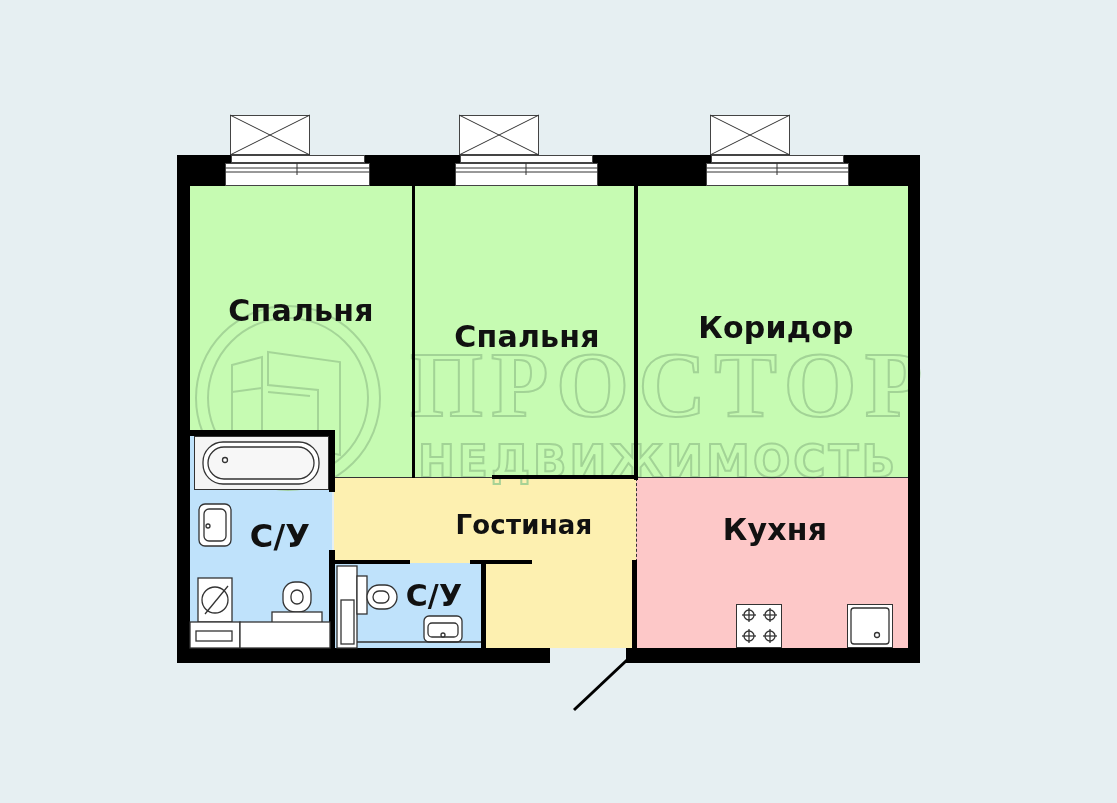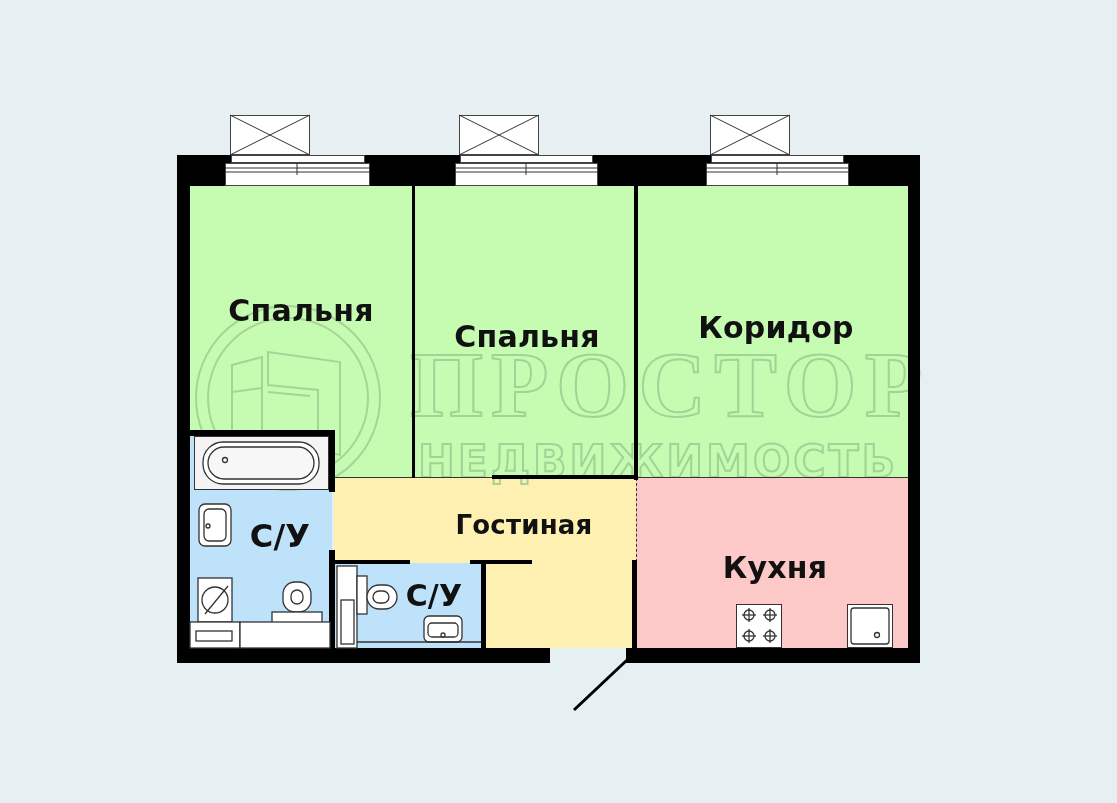--- a/index.html
+++ b/index.html
@@ -145,15 +145,15 @@
     <circle cx="877" cy="635" r="2.5"></circle>
   </g>
 
   <line x1="627" y1="660" x2="574" y2="710" stroke="#000" stroke-width="3"></line>
 </svg>
 
 <div class="label" style="left:301px;top:310px;">Спальня</div>
 <div class="label" style="left:527px;top:336px;">Спальня</div>
 <div class="label" style="left:776px;top:327px;">Коридор</div>
 <div class="label" style="left:524px;top:525px;font-size:26px;">Гостиная</div>
-<div class="label" style="left:775px;top:567px;">Кухня</div>
+<div class="label" style="left:775px;top:529px;">Кухня</div>
 <div class="label" style="left:280px;top:536px;font-size:32px;">С/У</div>
 <div class="label" style="left:434px;top:595px;font-size:30px;">С/У</div>
 
 </body></html>

